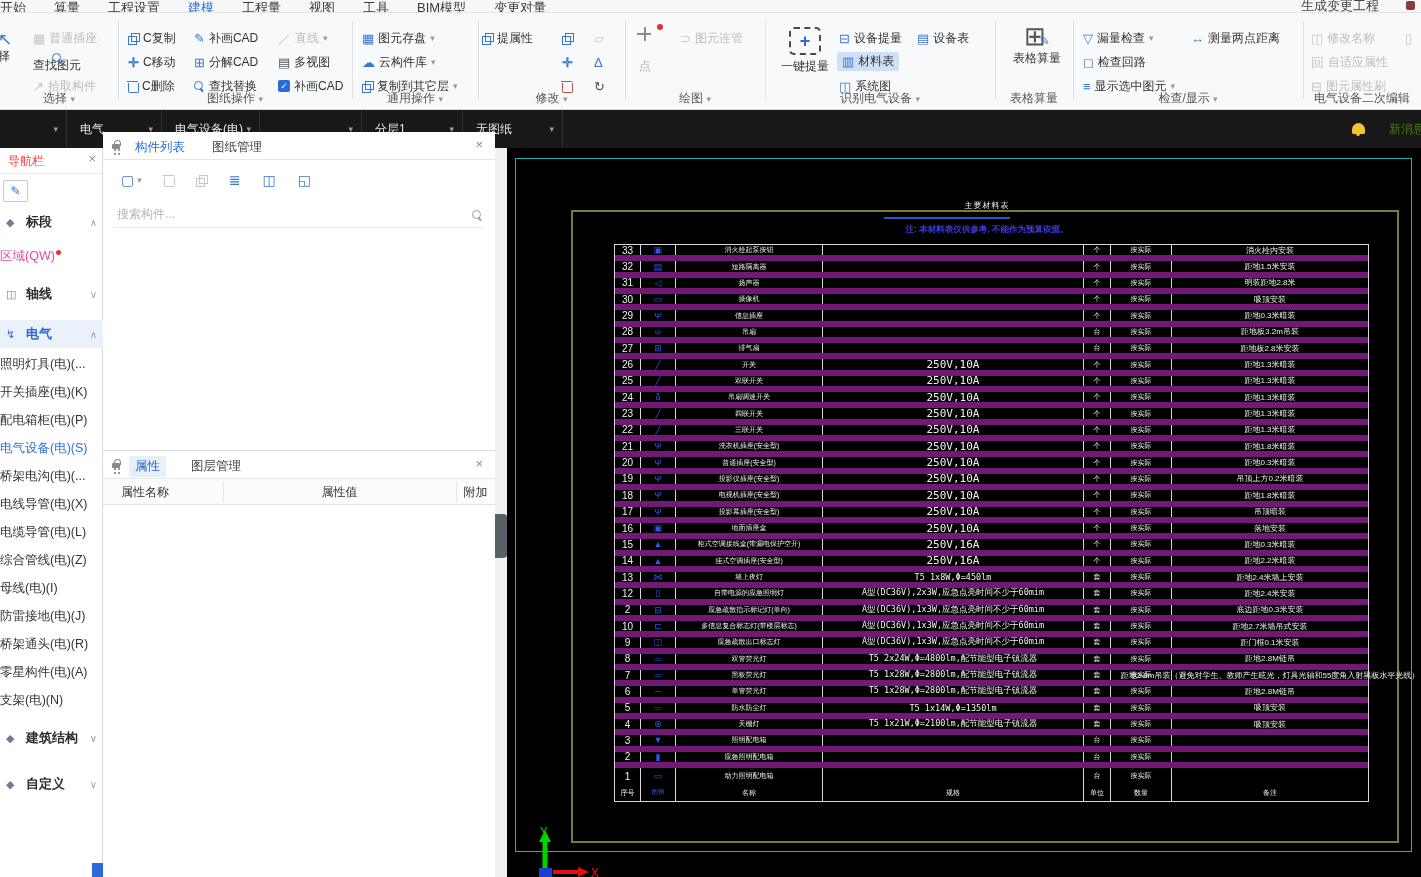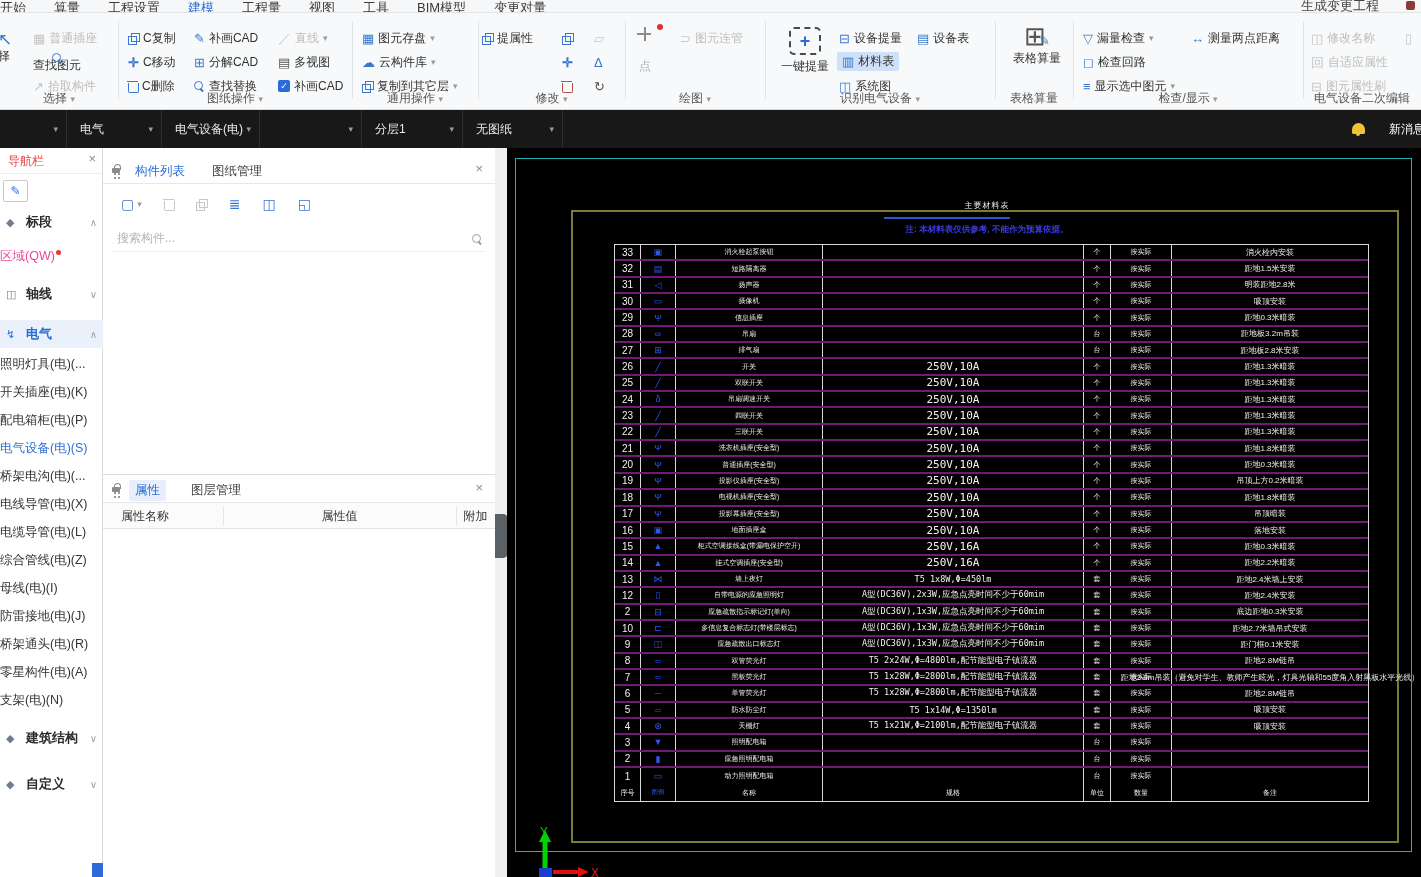--- a/index.html
+++ b/index.html
@@ -54,42 +54,42 @@
     color:#e8e8e8;font-size:12px;padding:0 8px 0 13px;}
   .ctx-seg .car{color:#9a9a9a;font-size:9px;}
   .ctx-seg:nth-child(1){width:67px;}
   .ctx-seg:nth-child(2){width:95px;}
   .ctx-seg:nth-child(3){width:98px;}
   .ctx-seg:nth-child(4){width:102px;}
   .ctx-seg:nth-child(5){width:101px;}
   .ctx-seg:nth-child(6){width:100px;}
   .i-bell{position:absolute;left:1352px;top:13px;width:13px;height:11px;background:#f2c233;border-radius:7px 7px 2px 2px;}
   .i-bell::after{content:"";position:absolute;left:4px;top:11px;width:4px;height:2px;background:#f2c233;border-radius:0 0 2px 2px;}
-  #notif{position:absolute;left:1389px;top:11px;width:32px;overflow:hidden;color:#ffffff;font-size:12px;white-space:nowrap;}
+  #notif{position:absolute;left:1389px;top:11px;width:32px;overflow:hidden;color:#4d7c0f;font-size:12px;white-space:nowrap;}
   
   #sidebar{position:absolute;left:0;top:148px;width:103px;bottom:0;background:#fff;border-right:1px solid #dadada;}
   #sb-head{height:26px;border-bottom:1px solid #ececec;position:relative;}
   #sb-title{position:absolute;left:8px;top:5px;font-size:12px;color:#ef4444;}
   .xbtn{position:absolute;right:6px;top:3px;font-size:13px;color:#8b8b8b;}
   #sb-pencil{position:absolute;left:3px;top:32px;width:25px;height:22px;border:1px solid #c9c9c9;border-radius:2px;
     color:#2b6bd7;font-size:12px;text-align:center;line-height:20px;background:#fff;}
   .sb-sec{position:absolute;left:0;width:103px;height:28px;display:flex;align-items:center;}
   .sb-sec .sic{width:14px;font-size:11px;color:#6f7d94;margin:0 6px 0 6px;}
   .sb-sec .slab{font-size:13px;font-weight:bold;color:#2b2b2b;flex:1;}
   .sb-sec .scar{color:#a0a0a0;font-size:10px;margin-right:6px;}
   .sb-sec.blue .slab{color:#2b6bd7;}
   .sb-sec.blue{background:#eaf1fb;}
   .side-item{height:28px;line-height:28px;font-size:12.5px;color:#333;white-space:nowrap;overflow:hidden;}
   .side-item.sel{color:#2f6fd6;}
   #region-item{position:absolute;left:0;top:96px;height:24px;line-height:24px;font-size:12.5px;color:#ec4899;}
   #region-dot{display:inline-block;width:5px;height:5px;background:#e33;border-radius:50%;vertical-align:super;margin-left:1px;}
   #elec-list{position:absolute;left:0;top:202px;width:103px;}
   #blue-corner{position:absolute;left:92px;top:863px;width:12px;height:14px;background:#2e6bd8;}
   
-  #midpanel{position:absolute;left:103px;top:156px;width:392px;bottom:0;background:#737373;}
+  #midpanel{position:absolute;left:103px;top:132px;width:392px;bottom:0;background:#737373;}
   .ppanel{position:absolute;left:0;width:392px;background:#fff;}
   #panelA{top:0;height:319px;border-bottom:1px solid #dcdcdc;}
   #panelB{top:319px;bottom:0;}
   .phead{height:28px;border-bottom:1px solid #e7e7e7;position:relative;}
   .dots{position:absolute;left:10px;top:16px;width:8px;height:9px;
     background:radial-gradient(circle,#9a9a9a 1px,transparent 1.2px);background-size:4px 4px;}
   .plock{position:absolute;left:9px;top:3px;}
   .ptab{position:absolute;top:5px;font-size:12.5px;color:#454545;padding:2px 6px;}
   .ptab.act{color:#2b6bd7;}
   .ptab.actbg{background:#e6effb;border-radius:2px;}
@@ -107,21 +107,21 @@
   
   #gutter{position:absolute;left:495px;top:148px;width:12px;bottom:0;background:#f0f0f0;}
   #handle{position:absolute;left:495px;top:514px;width:13px;height:44px;background:#596066;border-radius:0 5px 5px 0;}
   #canvas{position:absolute;left:507px;top:148px;width:914px;bottom:0;background:#000;overflow:hidden;}
   #cyanrect{position:absolute;left:8px;top:10px;width:897px;height:694px;border:1px solid #1fb0b0;}
   #oliverect{position:absolute;left:64px;top:62px;width:828px;height:633px;border:2px solid #7c7c38;}
   #cad-title{position:absolute;left:380px;top:52px;width:200px;text-align:center;color:#efefef;font-size:8px;letter-spacing:1px;}
   #cad-underline{position:absolute;left:377px;top:69px;width:126px;height:2px;background:#2b57cc;}
   #cad-note{position:absolute;left:250px;top:76px;width:460px;text-align:center;color:#3a3ae0;font-size:8.5px;font-weight:bold;}
   #cadtable{position:absolute;left:107px;top:96px;width:755px;border:1px solid #d8d8d8;background:#000;}
-  .trow{display:flex;height:16.35px;border-bottom:2px solid #701a75;}
+  .trow{display:flex;height:16.35px;border-bottom:6px solid #701a75;}
   .trow:last-child{border-bottom:none;}
   .tc{border-right:1px solid #d8d8d8;display:flex;align-items:center;justify-content:center;overflow:hidden;}
   .tc:last-child{border-right:none;}
   .c-no{width:26px;font-size:10px;color:#f0f0f0;}
   .c-icon{width:35px;font-size:9px;color:#2e55f2;}
   .c-name{width:147px;font-size:7px;color:#ededed;white-space:nowrap;}
   .c-spec{width:261px;font-size:11px;color:#f2f2f2;font-family:"DejaVu Sans Mono",monospace;white-space:nowrap;}
   .c-spec.sm{font-size:8.5px;}
   .c-unit{width:27px;font-size:7px;color:#ededed;}
   .c-qty{width:61px;font-size:7px;color:#ededed;}

